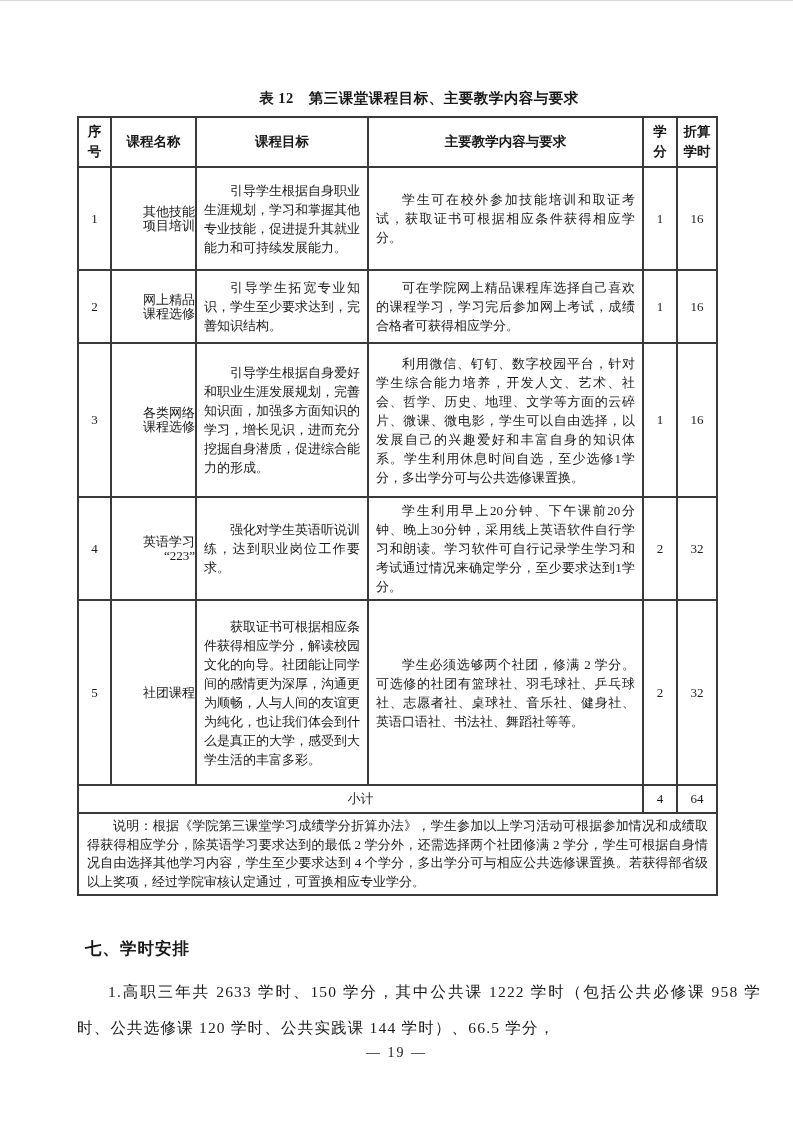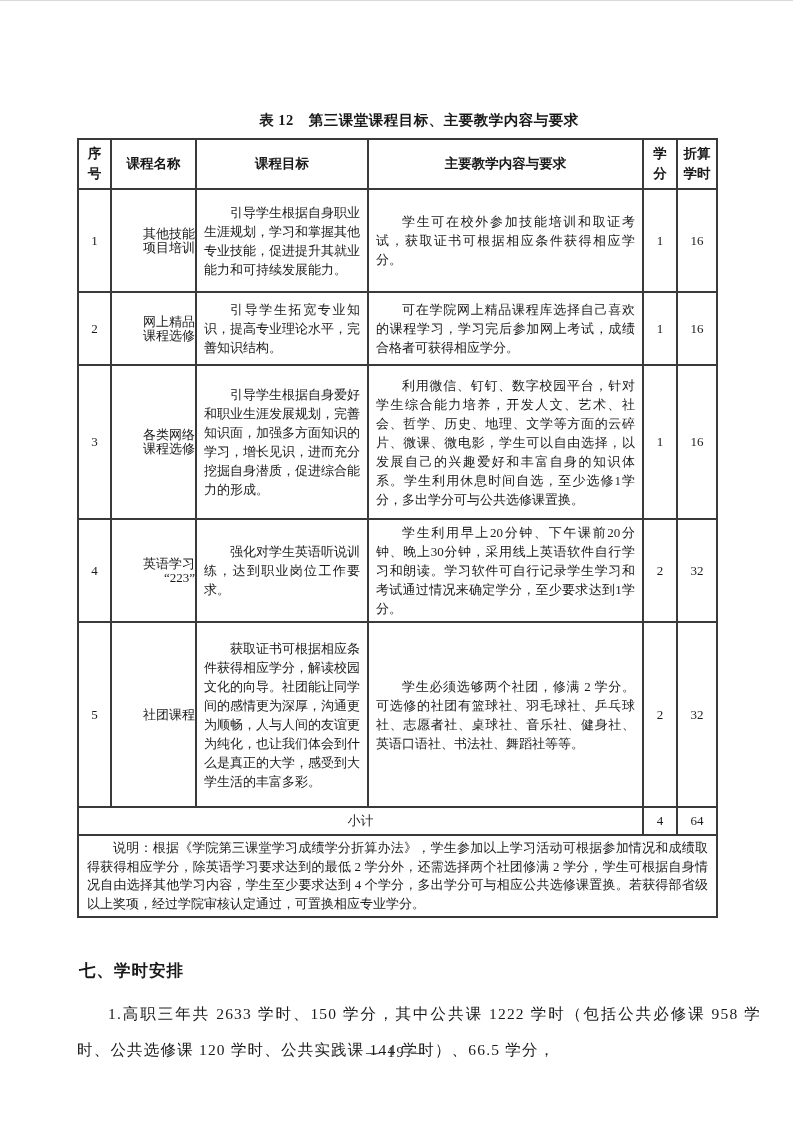--- a/index.html
+++ b/index.html
@@ -5,21 +5,21 @@
   * { margin: 0; padding: 0; box-sizing: border-box; }
   html, body { background: #ffffff; }
   body {
     width: 793px; height: 1122px;
     position: relative;
     font-family: "Liberation Serif", "DejaVu Serif", serif;
     color: #1a1a1a;
     border-top: 1px solid #d9d9d9;
     overflow: hidden;
   }
-  .content { width: 684px; margin-left: 77px; padding-top: 110px; }
+  .content { width: 684px; margin-left: 77px; padding-top: 88px; }
 
   .table-title {
     text-align: center;
     font-weight: bold;
     font-size: 14.5px;
     letter-spacing: 0.5px;
     margin-bottom: 8px;
     white-space: pre-wrap;
   }
 
@@ -55,21 +55,21 @@
     text-align: justify;
     text-justify: inter-character;
     text-indent: 2em;
     line-height: 18.5px;
     padding: 3px 8px;
     font-size: 13px;
     border-radius: 19px;
   }
 
   .section-heading {
-    margin: 42px 0 0 2px;
+    margin: 42px 0 0 8px;
     font-size: 16.5px;
     font-weight: bold;
     letter-spacing: 1px;
   }
   .section-paragraph {
     margin-top: 14px;
     font-size: 15.5px;
     line-height: 36px;
     letter-spacing: 1.2px;
     text-align: justify;
@@ -123,21 +123,21 @@
       <td class="just">引导学生根据自身职业生涯规划，学习和掌握其他专业技能，促进提升其就业能力和可持续发展能力。</td>
       <td class="just">学生可在校外参加技能培训和取证考试，获取证书可根据相应条件获得相应学分。</td>
       <td class="center">1</td>
       <td class="center">16</td>
     </tr>
 
     <tr style="height:73px">
       <td class="center">2</td>
       <td class="pre name-cell">网上精品
 课程选修</td>
-      <td class="just">引导学生拓宽专业知识，提高专业理论水平，完善知识结构。</td>
+      <td class="just">引导学生拓宽专业知识，学生至少要求达到，完善知识结构。</td>
       <td class="just">可在学院网上精品课程库选择自己喜欢的课程学习，学习完后参加网上考试，成绩合格者可获得相应学分。</td>
       <td class="center">1</td>
       <td class="center">16</td>
     </tr>
 
     <tr style="height:154px">
       <td class="center">3</td>
       <td class="pre name-cell">各类网络
 课程选修</td>
       <td class="just">引导学生根据自身爱好和职业生涯发展规划，完善知识面，加强多方面知识的学习，增长见识，进而充分挖掘自身潜质，促进综合能力的形成。</td>

